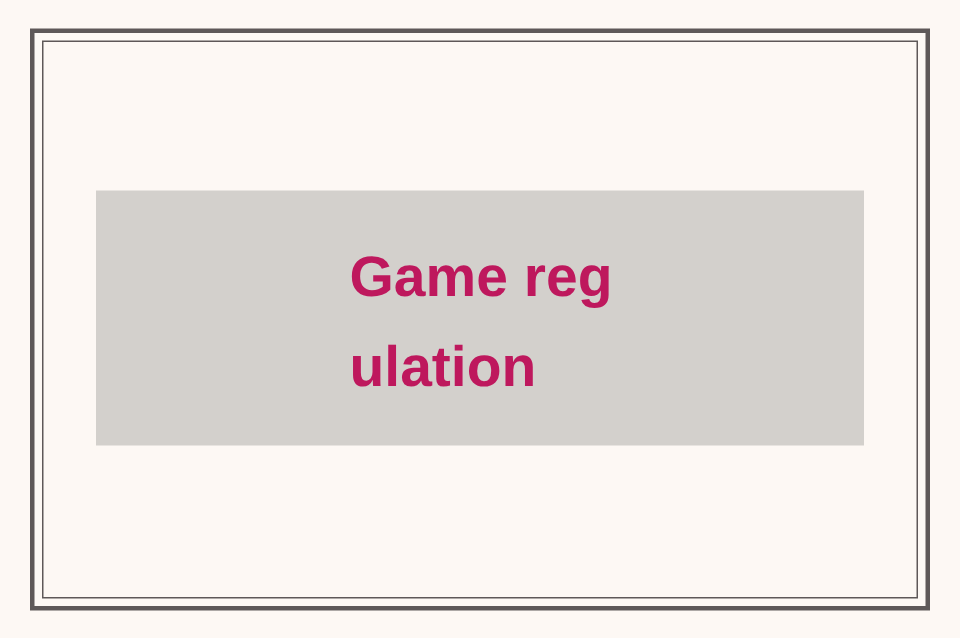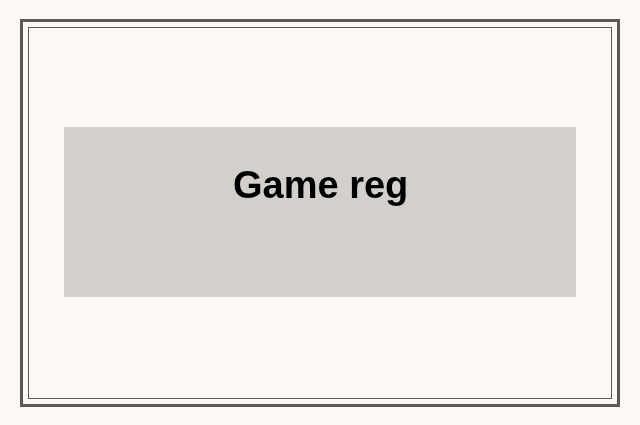--- a/index.html
+++ b/index.html
@@ -55,17 +55,18 @@
     white-space: nowrap;
   }
 </style>
 </head>
 <body style="background-color: rgb(253, 248, 244);">
 
 <div class="frame-outer" style="border-color: rgb(94, 88, 88);">
   <div class="frame-inner" style="border-color: rgb(94, 88, 88);"></div>
 </div>
 
-<div class="banner" style="background-color: rgb(211, 208, 204); color: #000000;">
+<div class="banner" style="background-color: rgb(211, 208, 204); color: #be185d;">
   <h1>
     <span class="title-line">Game reg</span>
+    <span class="title-line">ulation</span>
   </h1>
 </div>
 
 </body></html>

